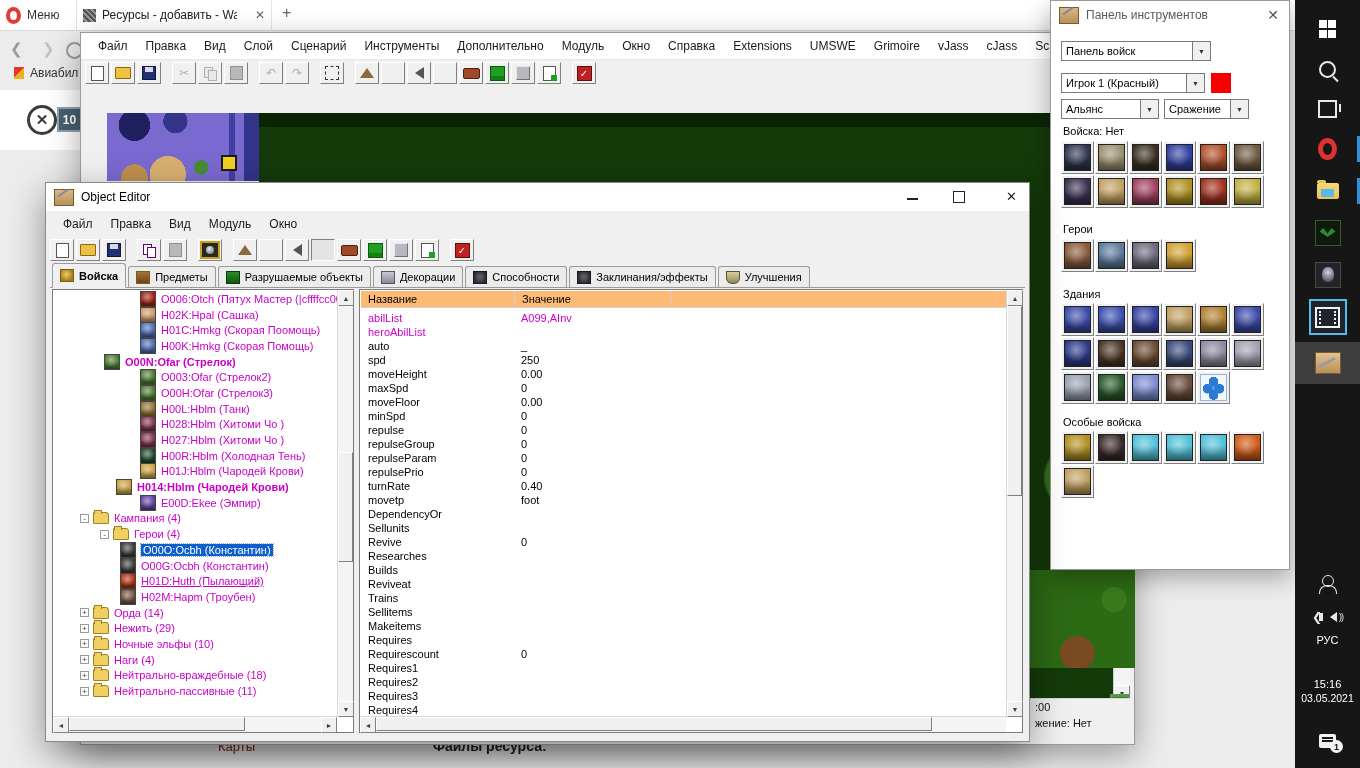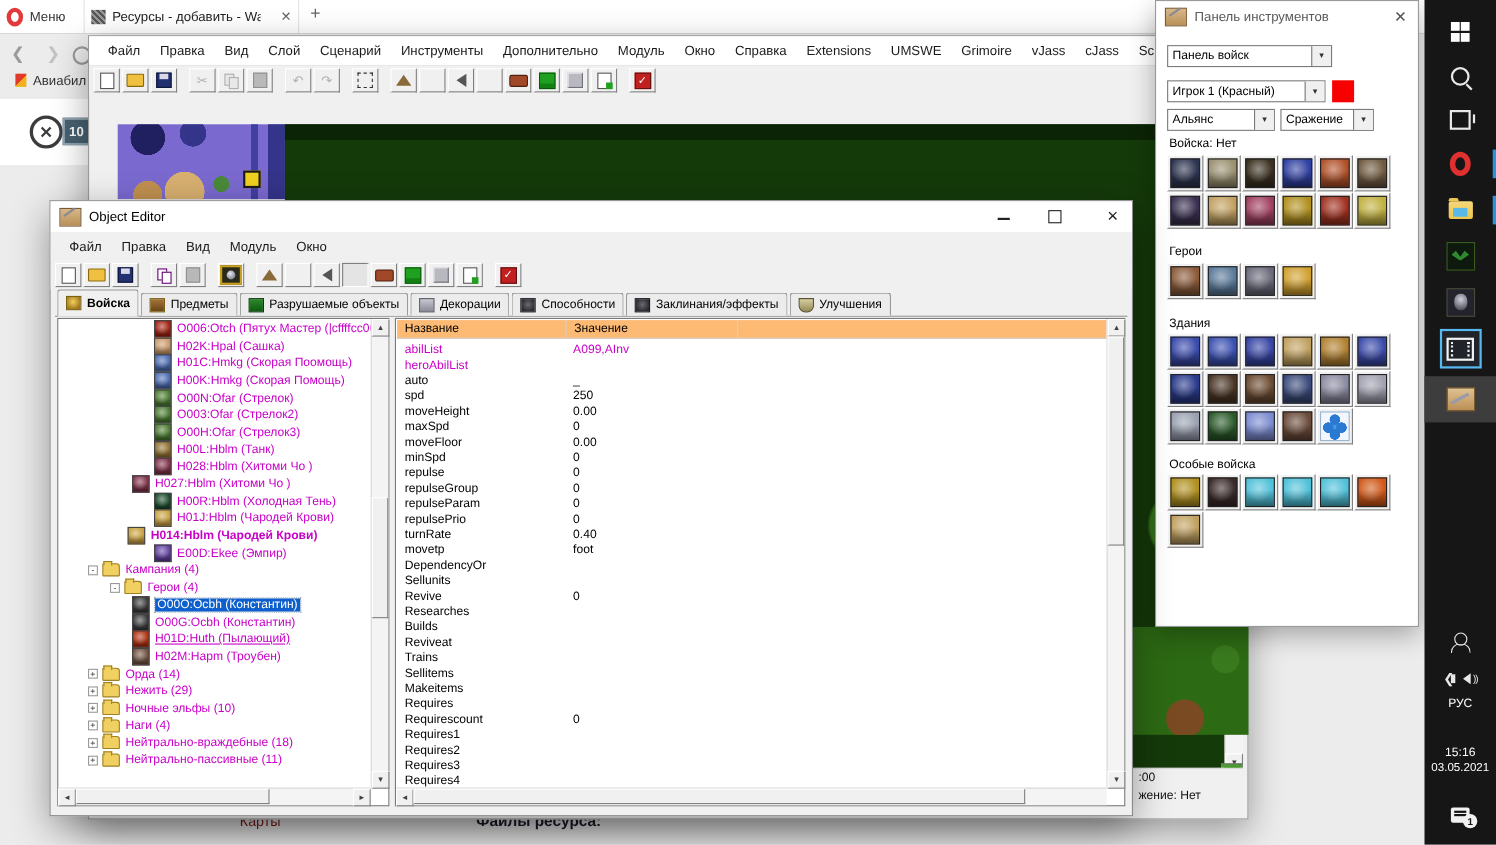--- a/index.html
+++ b/index.html
@@ -626,41 +626,41 @@
           <span class="lbl">H02K:Hpal (Сашка)</span>
         </div>
         <div class="trow" style="padding-left: 86px;">
           <div class="uicon" style="background-color: rgb(74, 106, 176);"></div>
           <span class="lbl">H01C:Hmkg (Скорая Поомощь)</span>
         </div>
         <div class="trow" style="padding-left: 86px;">
           <div class="uicon" style="background-color: rgb(74, 106, 176);"></div>
           <span class="lbl">H00K:Hmkg (Скорая Помощь)</span>
         </div>
-        <div class="trow" style="padding-left: 86px;">
+        <div class="trow" style="padding-left: 50px; font-weight: bold;">
           <div class="uicon" style="background-color: rgb(74, 122, 48);"></div>
           <span class="lbl">O00N:Ofar (Стрелок)</span>
         </div>
         <div class="trow" style="padding-left: 86px;">
           <div class="uicon" style="background-color: rgb(74, 122, 48);"></div>
           <span class="lbl">O003:Ofar (Стрелок2)</span>
         </div>
         <div class="trow" style="padding-left: 86px;">
           <div class="uicon" style="background-color: rgb(74, 122, 48);"></div>
           <span class="lbl">O00H:Ofar (Стрелок3)</span>
         </div>
         <div class="trow" style="padding-left: 86px;">
           <div class="uicon" style="background-color: rgb(144, 112, 48);"></div>
           <span class="lbl">H00L:Hblm (Танк)</span>
         </div>
         <div class="trow" style="padding-left: 86px;">
           <div class="uicon" style="background-color: rgb(128, 48, 72);"></div>
           <span class="lbl">H028:Hblm (Хитоми Чо )</span>
         </div>
-        <div class="trow" style="padding-left: 66px;">
+        <div class="trow" style="padding-left: 86px;">
           <div class="uicon" style="background-color: rgb(128, 48, 72);"></div>
           <span class="lbl">H027:Hblm (Хитоми Чо )</span>
         </div>
         <div class="trow" style="padding-left: 86px;">
           <div class="uicon" style="background-color: rgb(26, 74, 42);"></div>
           <span class="lbl">H00R:Hblm (Холодная Тень)</span>
         </div>
         <div class="trow" style="padding-left: 86px;">
           <div class="uicon" style="background-color: rgb(200, 160, 64);"></div>
           <span class="lbl">H01J:Hblm (Чародей Крови)</span>

